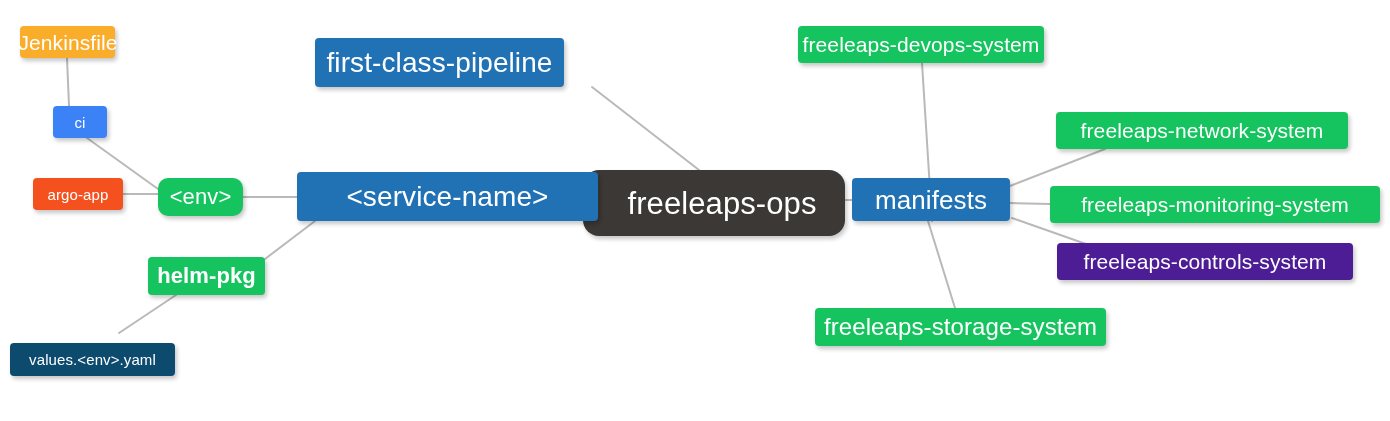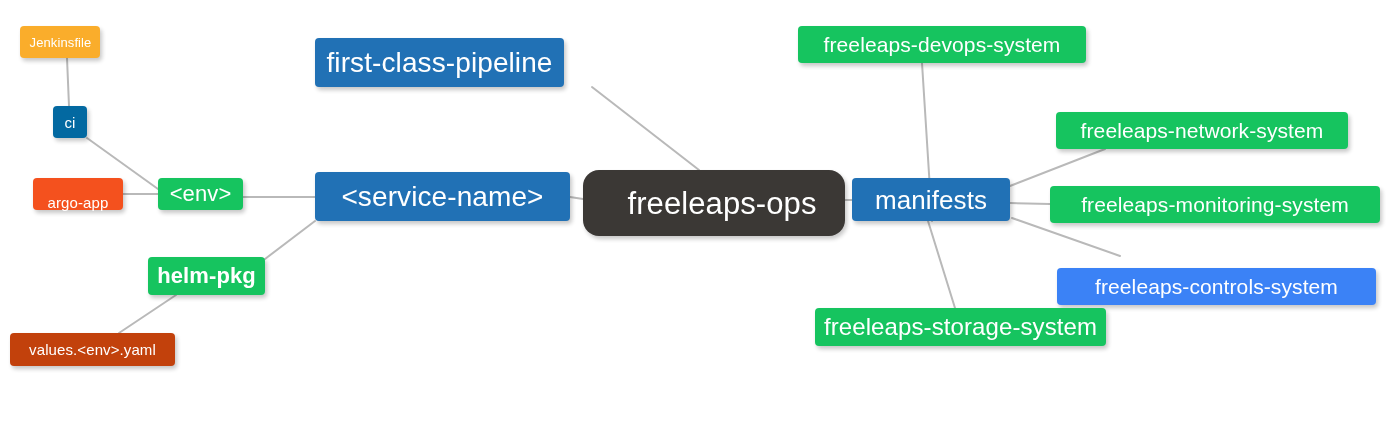--- a/index.html
+++ b/index.html
@@ -57,103 +57,103 @@
   }
 
   
   .n-pipeline {
     left: 315px; top: 38px;
     width: 249px; height: 49px;
     background: #2171b5;
     font-size: 28px;
   }
   .n-service {
-    left: 315px; top: 172px;
-    width: 255px; height: 49px;
+    left: 297px; top: 172px;
+    width: 301px; height: 49px;
     background: #2171b5;
     font-size: 28px;
   }
   .n-manifests {
     left: 852px; top: 178px;
     width: 158px; height: 43px;
     background: #2171b5;
     font-size: 26px;
   }
 
   
   .n-env {
     left: 158px; top: 178px;
-    width: 85px; height: 32px;
+    width: 85px; height: 38px;
     background: #16c45f;
     font-size: 22px;
+    border-radius: 10px;
   }
   .n-helm {
     left: 148px; top: 257px;
     width: 117px; height: 38px;
     background: #16c45f;
     font-size: 22px;
     font-weight: bold;
   }
   .n-devops {
     left: 798px; top: 26px;
-    width: 288px; height: 37px;
+    width: 246px; height: 37px;
     background: #16c45f;
     font-size: 21px;
   }
   .n-network {
     left: 1056px; top: 112px;
     width: 292px; height: 37px;
     background: #16c45f;
     font-size: 21px;
   }
   .n-monitoring {
     left: 1050px; top: 186px;
     width: 330px; height: 37px;
     background: #16c45f;
     font-size: 21px;
     align-items: center;
   }
   .n-controls {
-    left: 1057px; top: 268px;
-    width: 319px; height: 37px;
-    background: #3b82f6;
+    left: 1057px; top: 243px;
+    width: 296px; height: 37px;
+    background: #4c1d95;
     font-size: 21px;
   }
   .n-storage {
     left: 815px; top: 308px;
     width: 291px; height: 38px;
     background: #16c45f;
     font-size: 24px;
   }
 
   
   .n-jenkinsfile {
     left: 20px; top: 26px;
-    width: 80px; height: 32px;
+    width: 95px; height: 32px;
     background: #faad2b;
-    font-size: 13px;
+    font-size: 21px;
     padding-left: 13px;
   }
   .n-ci {
     left: 53px; top: 106px;
-    width: 34px; height: 32px;
-    background: #0369a1;
+    width: 54px; height: 32px;
+    background: #3b82f6;
     font-size: 15px;
   }
   .n-argo {
     left: 33px; top: 178px;
     width: 90px; height: 32px;
     background: #f4511e;
     font-size: 15px;
-    align-items: flex-end;
   }
   .n-values {
-    left: 10px; top: 333px;
+    left: 10px; top: 343px;
     width: 165px; height: 33px;
-    background: #c2410c;
+    background: #0c4a6e;
     font-size: 15px;
   }
 </style>
 </head>
 <body>
 
 <div id="canvas">
 
   <svg id="edge-layer" viewBox="0 0 1390 421" width="1390" height="421" xmlns="http://www.w3.org/2000/svg">
     <g stroke="#b9b9b9" stroke-width="2" fill="none" stroke-linecap="round">

